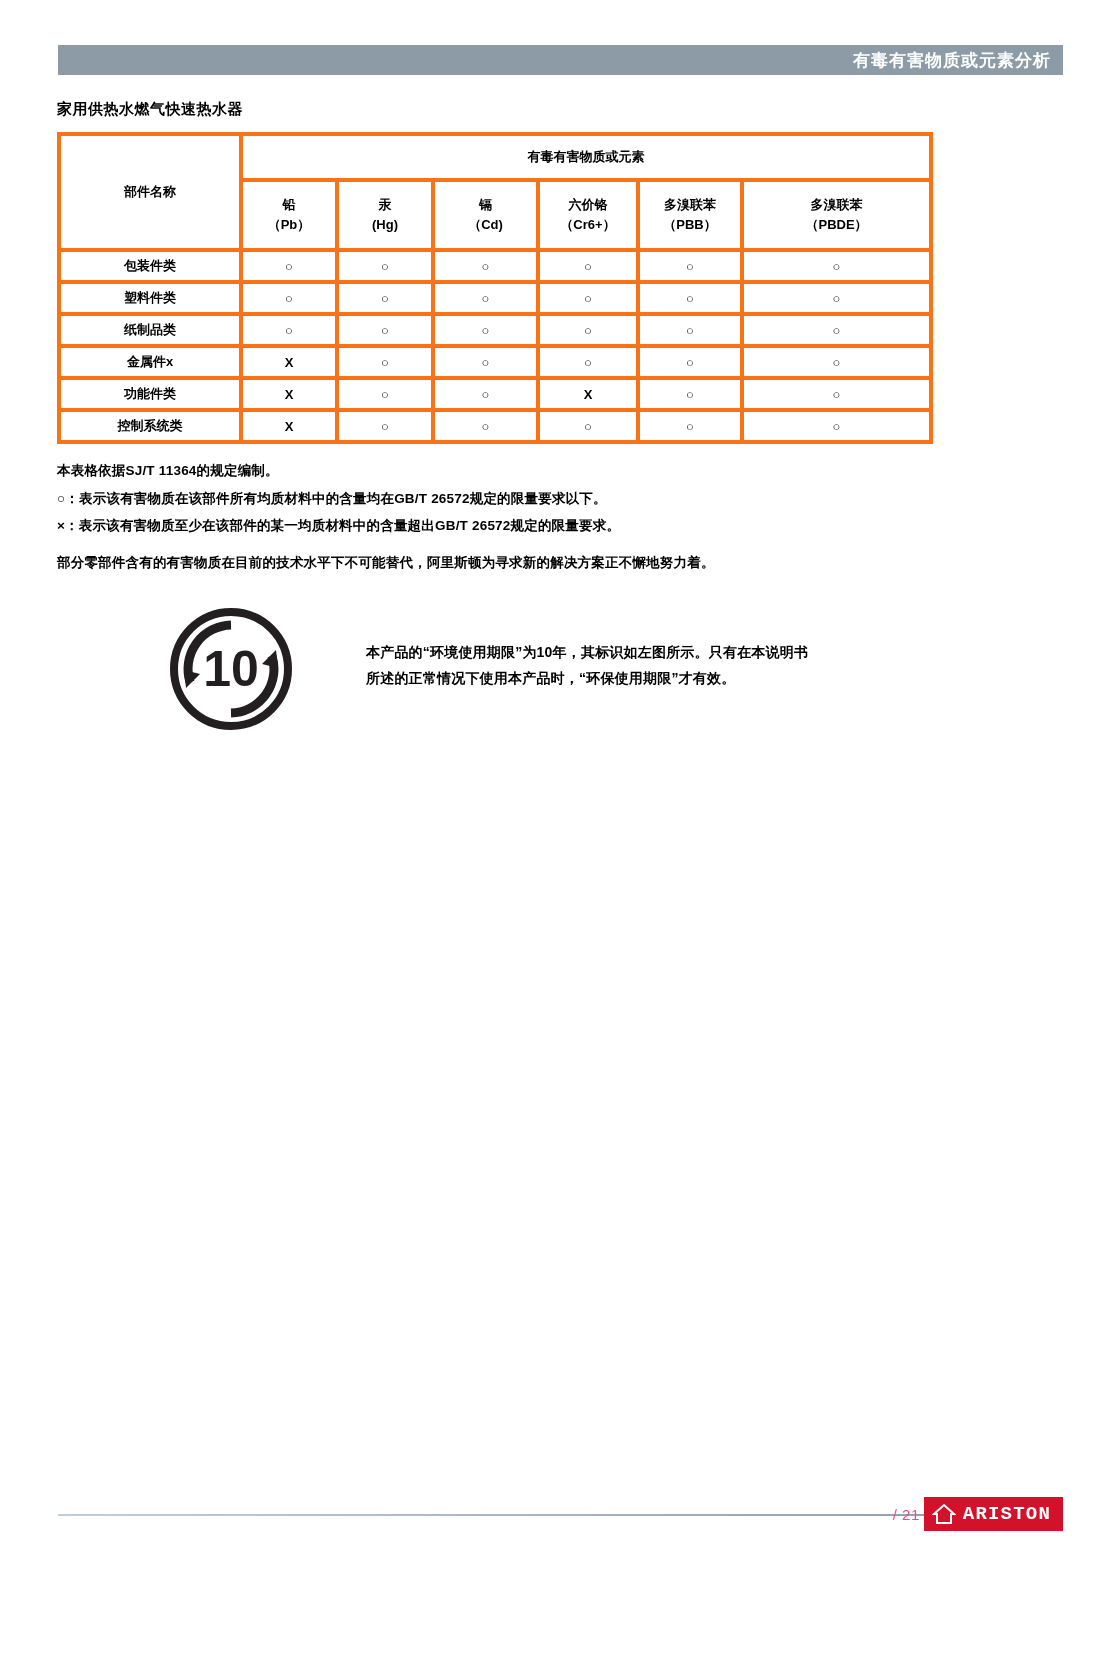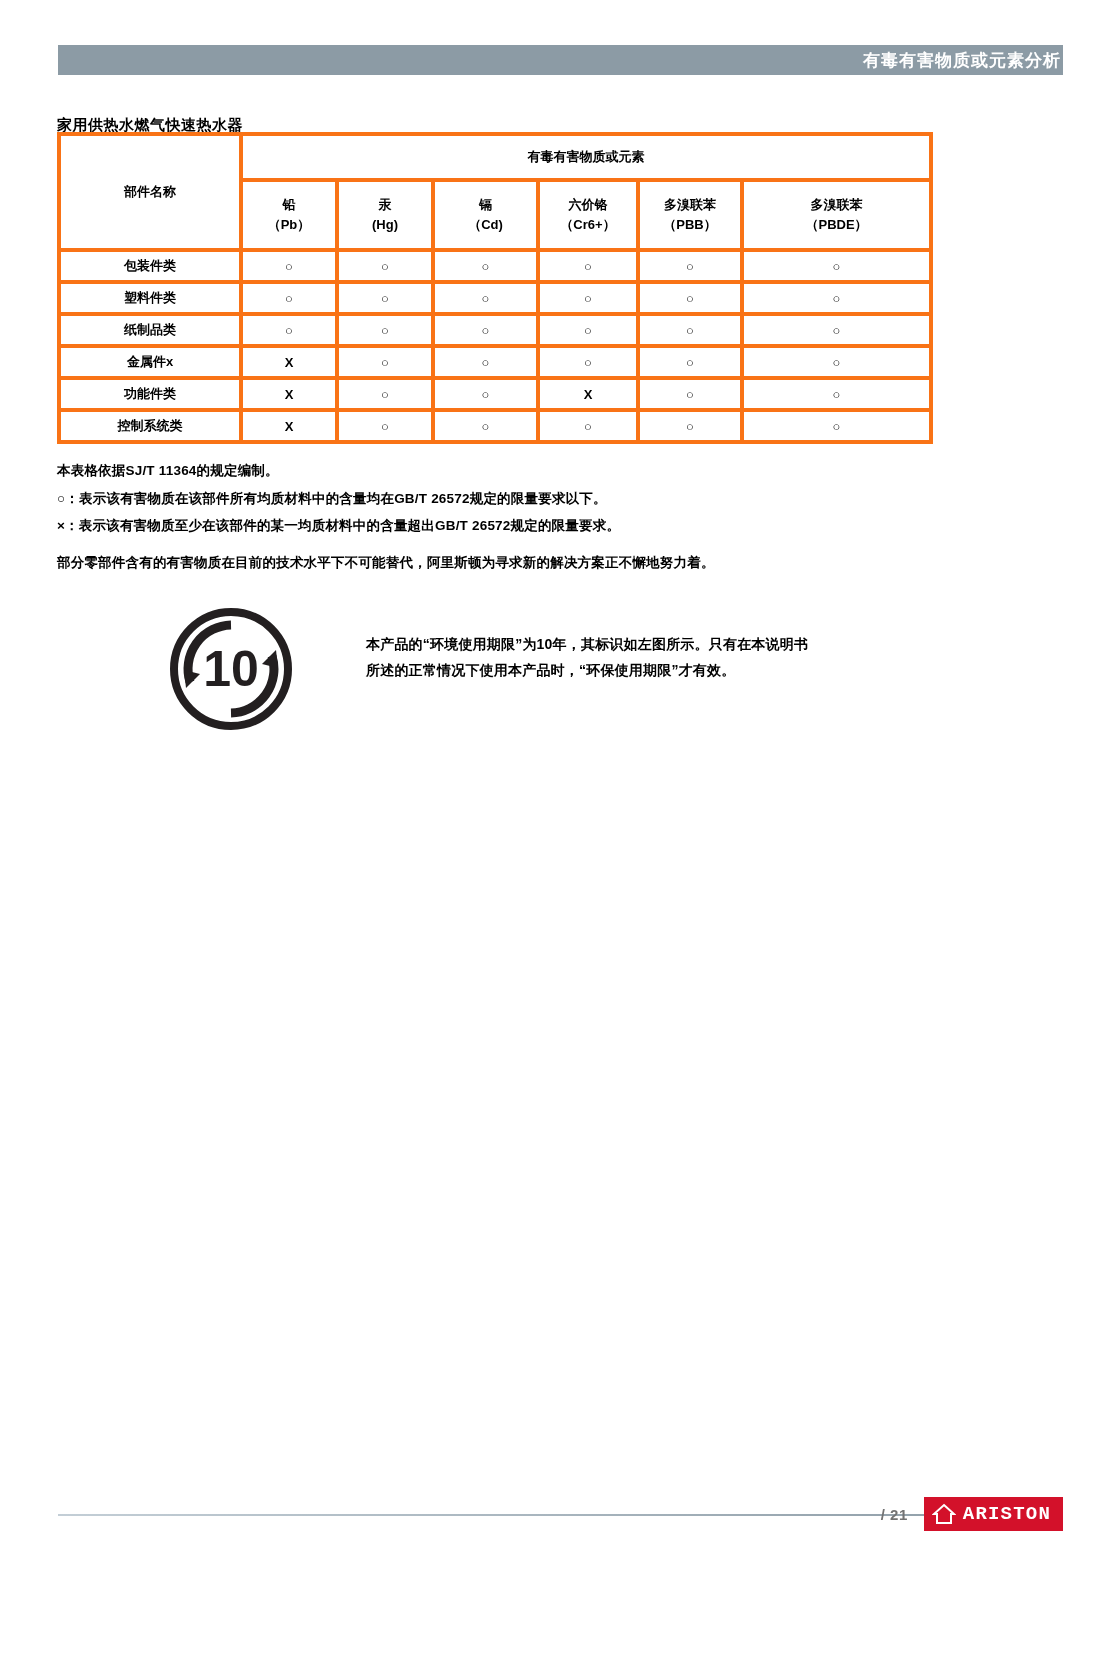--- a/index.html
+++ b/index.html
@@ -30,29 +30,29 @@
     background: #8c9ba5;
     display: flex;
     align-items: center;
     justify-content: flex-end;
   }
   .header-title {
     color: #ffffff;
     font-size: 17px;
     font-weight: bold;
     letter-spacing: 1px;
-    padding-right: 2px;
+    padding-right: 12px;
     white-space: nowrap;
   }
 
   
   .section-title {
     position: absolute;
     left: 57px;
-    top: 116px;
+    top: 100px;
     font-size: 15px;
     font-weight: bold;
     letter-spacing: 0.5px;
   }
 
   
   .tbl-wrap {
     position: absolute;
     left: 57px;
     top: 132px;
@@ -131,21 +131,21 @@
     align-items: flex-start;
   }
   .epup-logo {
     width: 122px;
     height: 122px;
     flex: 0 0 122px;
     position: relative;
   }
   .epup-text {
     margin-left: 74px;
-    margin-top: 24px;
+    margin-top: 32px;
     font-size: 14px;
     font-weight: bold;
     line-height: 1.85;
     letter-spacing: 0.2px;
   }
 
   
   .footer-rule {
     position: absolute;
     left: 58px;
@@ -156,23 +156,23 @@
   }
   .footer-right {
     position: absolute;
     right: 56px;
     top: 1497px;
     display: flex;
     align-items: center;
   }
   .page-num {
     font-size: 15px;
-    font-weight: bold;
-    color: #737373;
-    margin-right: 16px;
+    font-weight: normal;
+    color: #ec4899;
+    margin-right: 4px;
     letter-spacing: 0.5px;
   }
   .brand {
     background: #d3112a;
     color: #ffffff;
     height: 34px;
     display: flex;
     align-items: center;
     padding: 0 12px 0 8px;
     font-family: Liberation Mono, monospace;

